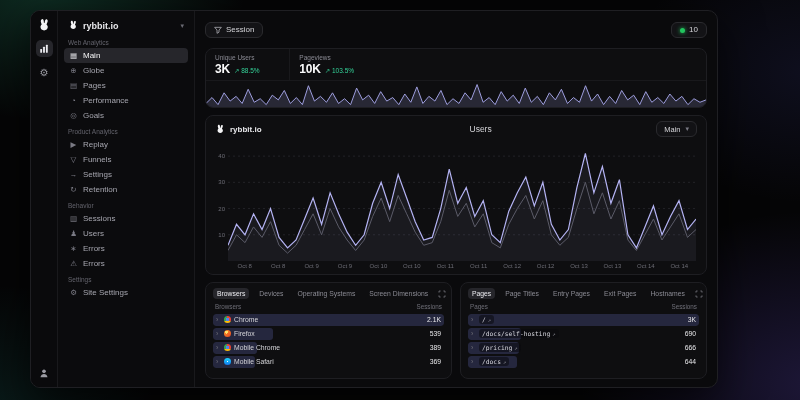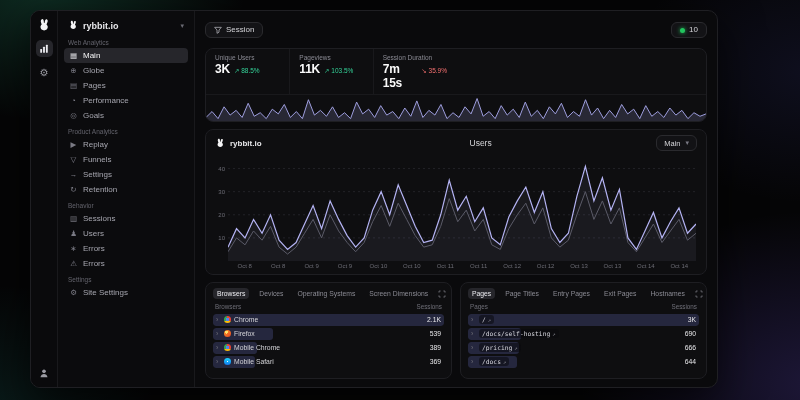--- a/index.html
+++ b/index.html
@@ -208,29 +208,22 @@
           <div class="stat">
             <div class="stat-label">Unique Users</div>
             <div class="stat-line">
               <span class="stat-value">3K</span>
               <span class="stat-change chg-good">↗ 88.5%</span>
             </div>
           </div>
           <div class="stat">
             <div class="stat-label">Pageviews</div>
             <div class="stat-line">
-              <span class="stat-value">11K</span>
+              <span class="stat-value">10K</span>
               <span class="stat-change chg-good">↗ 103.5%</span>
-            </div>
-          </div>
-          <div class="stat">
-            <div class="stat-label">Session Duration</div>
-            <div class="stat-line">
-              <span class="stat-value">7m 15s</span>
-              <span class="stat-change chg-bad">↘ 35.9%</span>
             </div>
           </div>
         </div>
       <div class="spark-wrap">
         <svg id="spark-svg" viewBox="0 0 100 100" preserveAspectRatio="none">
             <polygon points="0,86.36363636363636 1.2048192771084338,63.63636363636363 2.4096385542168677,90.9090909090909 3.614457831325301,45.45454545454546 4.819277108433735,77.27272727272728 6.024096385542169,59.090909090909086 7.228915662650602,86.36363636363636 8.433734939759036,31.818181818181827 9.63855421686747,81.81818181818181 10.843373493975903,68.18181818181819 12.048192771084338,90.9090909090909 13.253012048192772,54.54545454545455 14.457831325301203,72.72727272727273 15.66265060240964,36.36363636363637 16.867469879518072,86.36363636363636 18.072289156626507,63.63636363636363 19.27710843373494,90.9090909090909 20.481927710843372,18.181818181818173 21.686746987951807,77.27272727272728 22.89156626506024,59.090909090909086 24.096385542168676,81.81818181818181 25.301204819277107,45.45454545454546 26.506024096385545,86.36363636363636 27.710843373493976,68.18181818181819 28.915662650602407,90.9090909090909 30.120481927710845,27.272727272727266 31.32530120481928,72.72727272727273 32.53012048192771,54.54545454545455 33.734939759036145,86.36363636363636 34.93975903614458,40.90909090909091 36.144578313253014,77.27272727272728 37.34939759036144,63.63636363636363 38.55421686746988,90.9090909090909 39.75903614457831,50 40.963855421686745,81.81818181818181 42.168674698795186,22.727272727272734 43.373493975903614,86.36363636363636 44.57831325301205,59.090909090909086 45.78313253012048,77.27272727272728 46.98795180722892,36.36363636363637 48.19277108433735,90.9090909090909 49.39759036144578,68.18181818181819 50.602409638554214,86.36363636363636 51.80722891566265,45.45454545454546 53.01204819277109,72.72727272727273 54.21686746987952,13.63636363636364 55.42168674698795,81.81818181818181 56.62650602409639,63.63636363636363 57.831325301204814,90.9090909090909 59.036144578313255,40.90909090909091 60.24096385542169,77.27272727272728 61.44578313253012,54.54545454545455 62.65060240963856,86.36363636363636 63.85542168674698,27.272727272727266 65.06024096385542,81.81818181818181 66.26506024096386,59.090909090909086 67.46987951807229,90.9090909090909 68.67469879518072,45.45454545454546 69.87951807228916,72.72727272727273 71.08433734939759,31.818181818181827 72.28915662650603,86.36363636363636 73.49397590361446,63.63636363636363 74.69879518072288,81.81818181818181 75.90361445783132,18.181818181818173 77.10843373493977,77.27272727272728 78.3132530120482,50 79.51807228915662,90.9090909090909 80.72289156626506,59.090909090909086 81.92771084337349,86.36363636363636 83.13253012048193,36.36363636363637 84.33734939759037,72.72727272727273 85.54216867469879,54.54545454545455 86.74698795180723,90.9090909090909 87.95180722891565,40.90909090909091 89.1566265060241,81.81818181818181 90.36144578313254,63.63636363636363 91.56626506024097,86.36363636363636 92.7710843373494,50 93.97590361445783,77.27272727272728 95.18072289156626,59.090909090909086 96.3855421686747,90.9090909090909 97.59036144578313,68.18181818181819 98.79518072289156,81.81818181818181 100,72.72727272727273 100,100 0,100" fill="rgba(158,158,222,0.18)"></polygon>
             <polyline points="0,86.36363636363636 1.2048192771084338,63.63636363636363 2.4096385542168677,90.9090909090909 3.614457831325301,45.45454545454546 4.819277108433735,77.27272727272728 6.024096385542169,59.090909090909086 7.228915662650602,86.36363636363636 8.433734939759036,31.818181818181827 9.63855421686747,81.81818181818181 10.843373493975903,68.18181818181819 12.048192771084338,90.9090909090909 13.253012048192772,54.54545454545455 14.457831325301203,72.72727272727273 15.66265060240964,36.36363636363637 16.867469879518072,86.36363636363636 18.072289156626507,63.63636363636363 19.27710843373494,90.9090909090909 20.481927710843372,18.181818181818173 21.686746987951807,77.27272727272728 22.89156626506024,59.090909090909086 24.096385542168676,81.81818181818181 25.301204819277107,45.45454545454546 26.506024096385545,86.36363636363636 27.710843373493976,68.18181818181819 28.915662650602407,90.9090909090909 30.120481927710845,27.272727272727266 31.32530120481928,72.72727272727273 32.53012048192771,54.54545454545455 33.734939759036145,86.36363636363636 34.93975903614458,40.90909090909091 36.144578313253014,77.27272727272728 37.34939759036144,63.63636363636363 38.55421686746988,90.9090909090909 39.75903614457831,50 40.963855421686745,81.81818181818181 42.168674698795186,22.727272727272734 43.373493975903614,86.36363636363636 44.57831325301205,59.090909090909086 45.78313253012048,77.27272727272728 46.98795180722892,36.36363636363637 48.19277108433735,90.9090909090909 49.39759036144578,68.18181818181819 50.602409638554214,86.36363636363636 51.80722891566265,45.45454545454546 53.01204819277109,72.72727272727273 54.21686746987952,13.63636363636364 55.42168674698795,81.81818181818181 56.62650602409639,63.63636363636363 57.831325301204814,90.9090909090909 59.036144578313255,40.90909090909091 60.24096385542169,77.27272727272728 61.44578313253012,54.54545454545455 62.65060240963856,86.36363636363636 63.85542168674698,27.272727272727266 65.06024096385542,81.81818181818181 66.26506024096386,59.090909090909086 67.46987951807229,90.9090909090909 68.67469879518072,45.45454545454546 69.87951807228916,72.72727272727273 71.08433734939759,31.818181818181827 72.28915662650603,86.36363636363636 73.49397590361446,63.63636363636363 74.69879518072288,81.81818181818181 75.90361445783132,18.181818181818173 77.10843373493977,77.27272727272728 78.3132530120482,50 79.51807228915662,90.9090909090909 80.72289156626506,59.090909090909086 81.92771084337349,86.36363636363636 83.13253012048193,36.36363636363637 84.33734939759037,72.72727272727273 85.54216867469879,54.54545454545455 86.74698795180723,90.9090909090909 87.95180722891565,40.90909090909091 89.1566265060241,81.81818181818181 90.36144578313254,63.63636363636363 91.56626506024097,86.36363636363636 92.7710843373494,50 93.97590361445783,77.27272727272728 95.18072289156626,59.090909090909086 96.3855421686747,90.9090909090909 97.59036144578313,68.18181818181819 98.79518072289156,81.81818181818181 100,72.72727272727273" fill="none" stroke="#9e9ede" stroke-width="1" vector-effect="non-scaling-stroke"></polyline>
           </svg>
       </div>
     </div>

